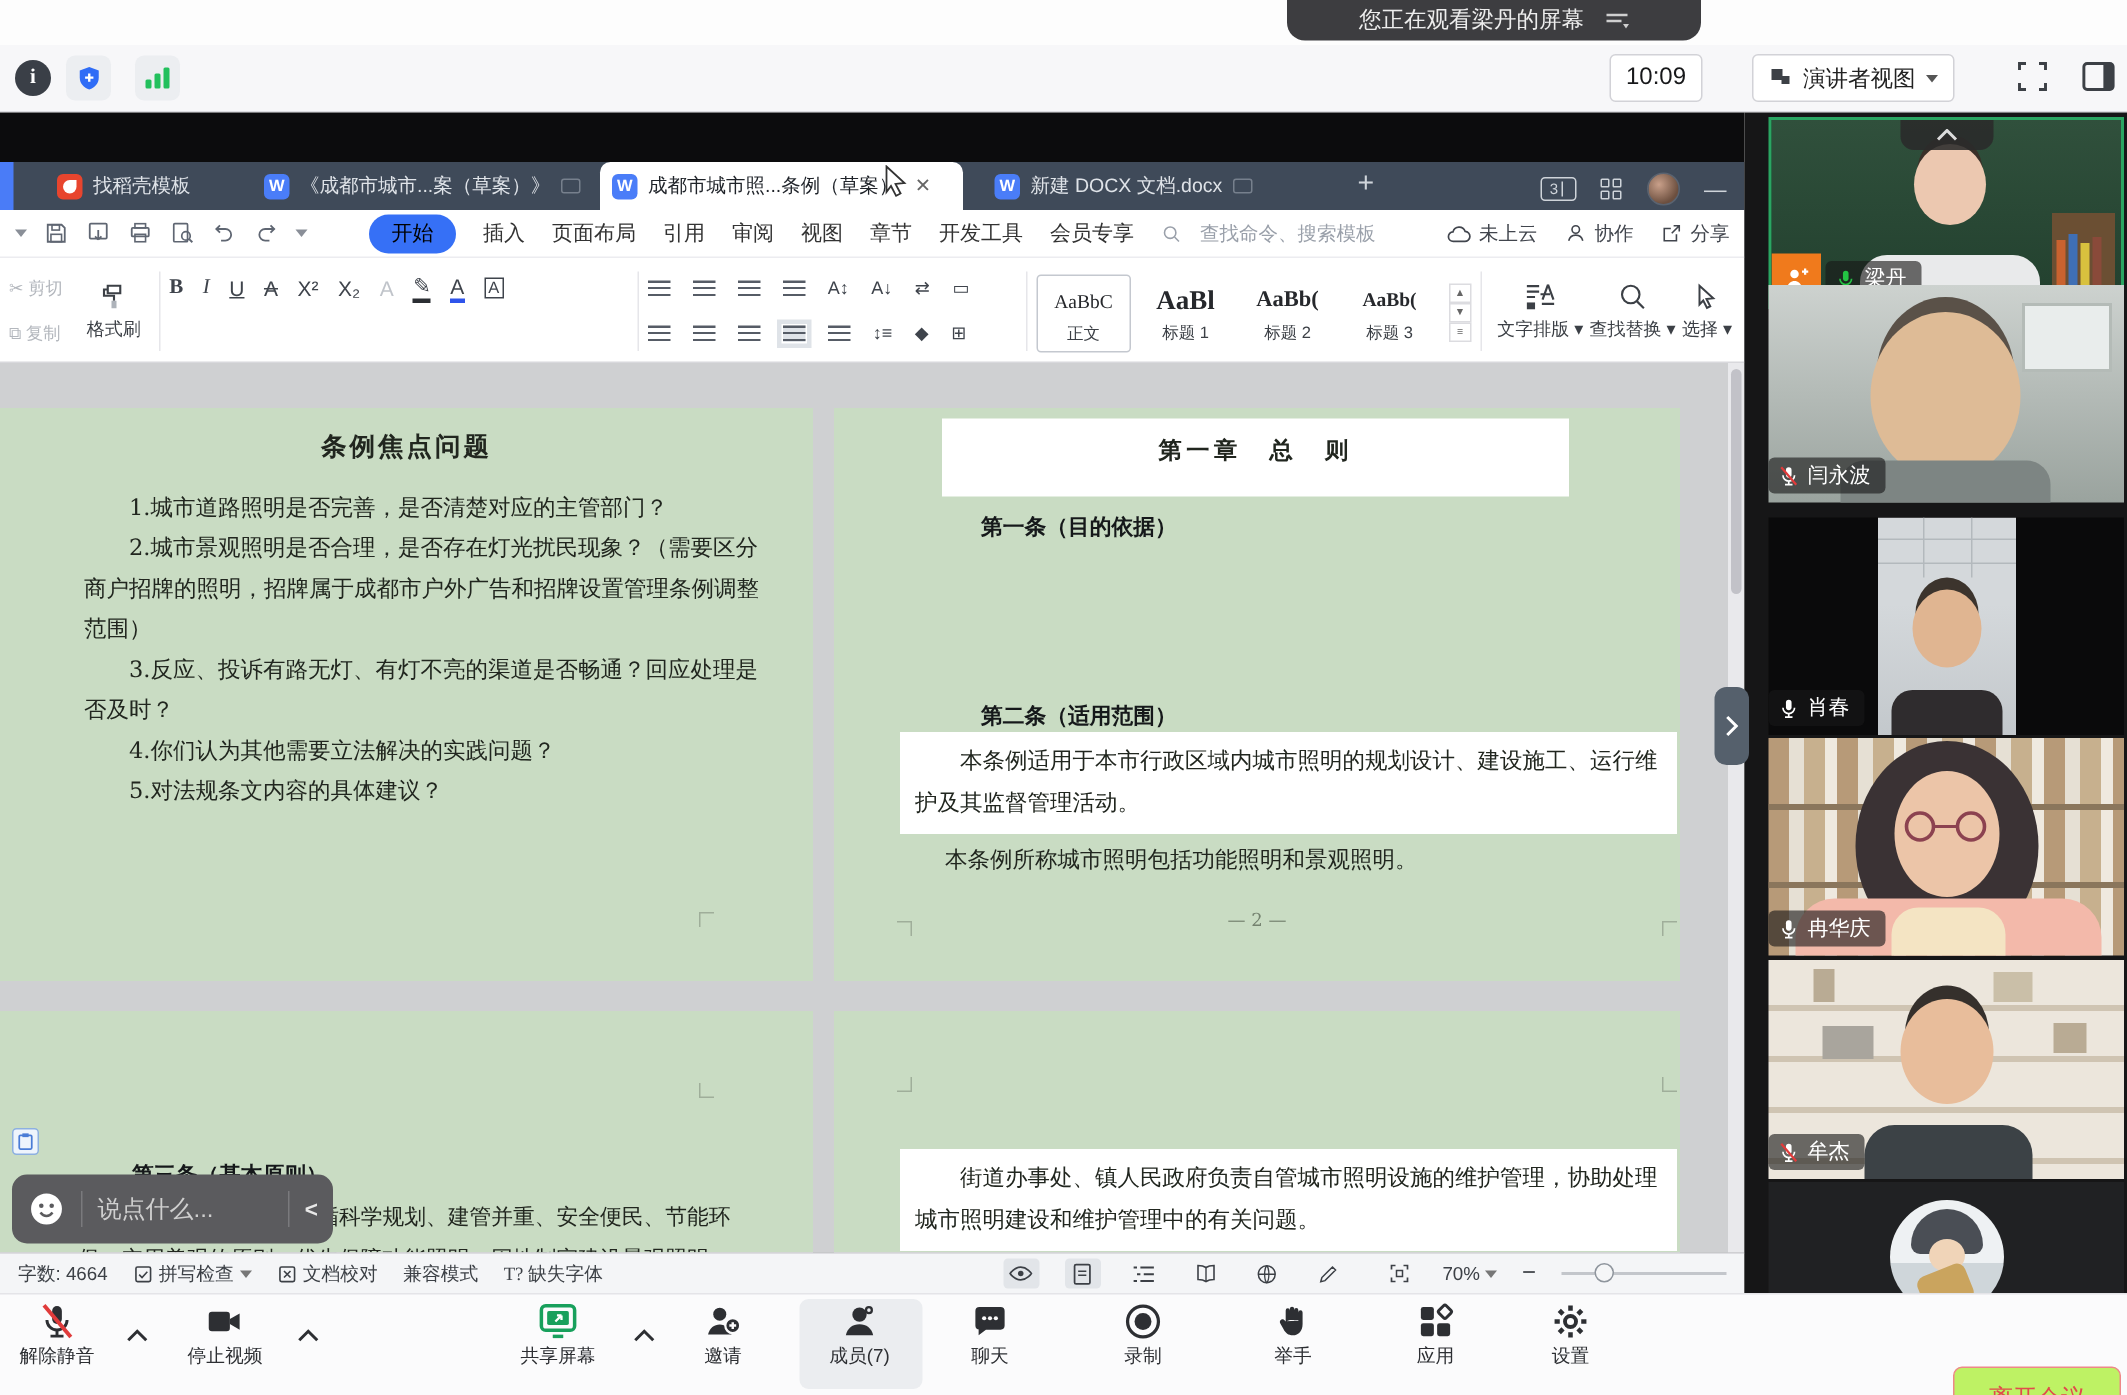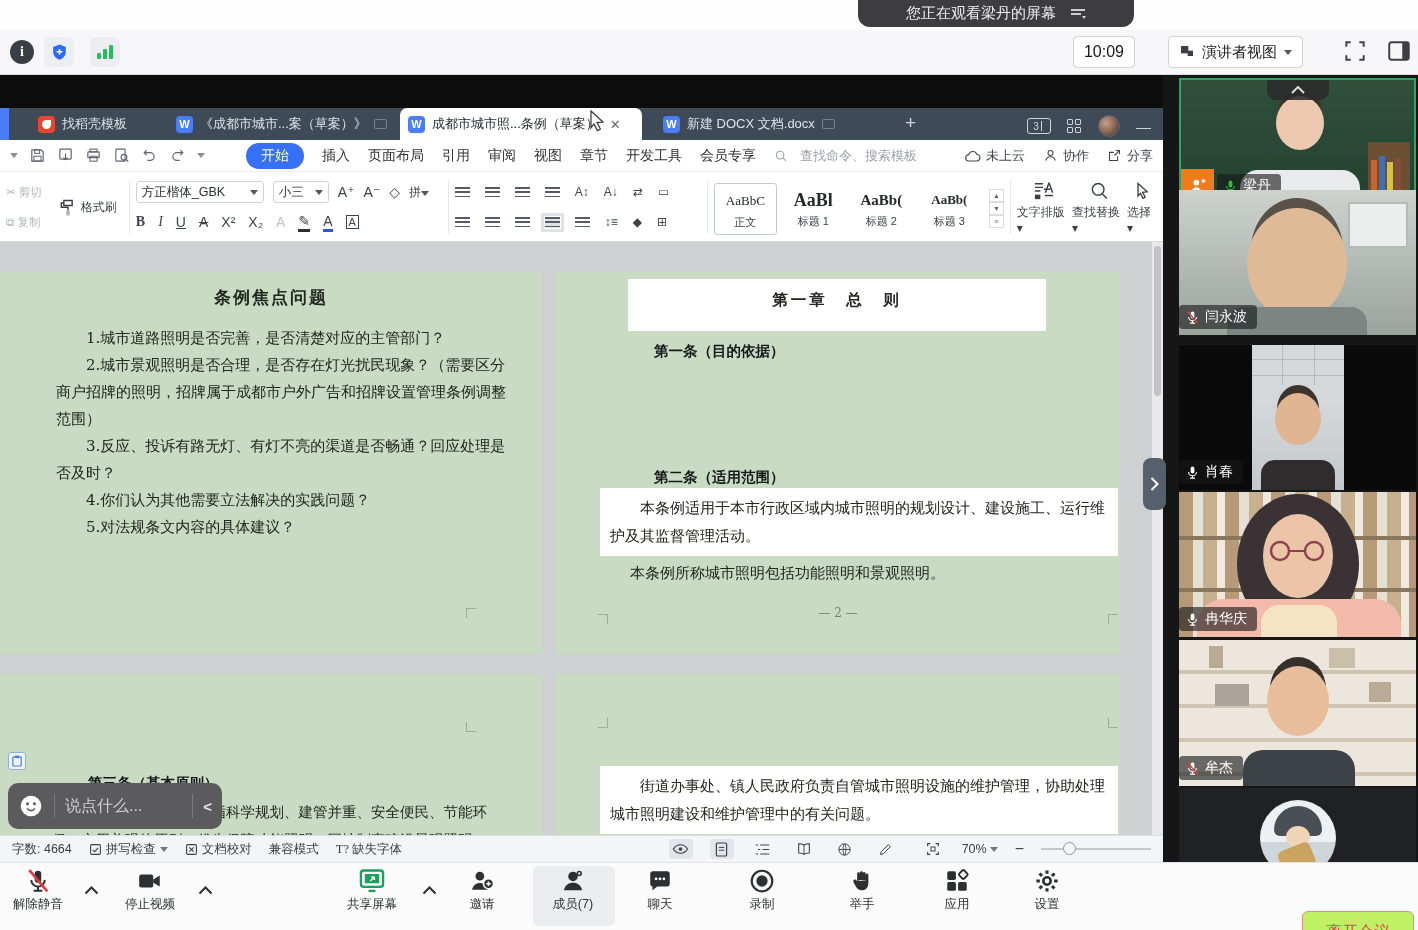--- a/index.html
+++ b/index.html
@@ -48,31 +48,31 @@
   .multi-ic b { display:block; width:4px; height:10px; border-left:1.4px solid #cfd4da; }
   .grid4 { width:15px; height:15px; display:grid; grid-template-columns:6px 6px; grid-template-rows:6px 6px; gap:2px; }
   .grid4 i { border:1.3px solid #cfd4da; border-radius:1px; }
   .tb-avatar { width:22px; height:22px; border-radius:50%; background:radial-gradient(circle at 35% 35%, #c9a08a, #6c4f3f 70%); border:1px solid #5a6370; }
 
   
   .wmenubar { left:0; top:65px; width:1163px; height:32px; background:#fff; border-bottom:1px solid #ececf0;
     display:flex; align-items:center; padding:0 10px; gap:18px; }
   .qicons { display:flex; align-items:center; gap:11px; color:#5f6672; width:218px; flex:none; }
   .menu-item { font-size:14px; color:#333; flex:none; }
-  .menu-pill { background:#3670f6; color:#fef9c3; border-radius:14px; padding:4px 15px; font-size:14px; flex:none; }
+  .menu-pill { background:#3670f6; color:#000000; border-radius:14px; padding:4px 15px; font-size:14px; flex:none; }
   .cmd-search { display:flex; align-items:center; gap:12px; color:#9aa0aa; font-size:13px; flex:1 1 auto; min-width:0; }
   .acct { display:flex; align-items:center; gap:5px; font-size:13px; color:#41454d; flex:none; }
 
   
   .wribbon { left:0; top:97px; width:1163px; height:70px; background:#fff; border-bottom:1px solid #d8d8dc;
     display:flex; align-items:stretch; padding:5px 4px 3px 6px; }
   .rdiv { width:1px; background:#e6e6ea; margin:4px 6px; flex:none; }
   .rgroup { flex:none; position:relative; }
   .clip-col { display:flex; flex-direction:column; justify-content:space-around; color:#b3b7bd; font-size:11.5px; gap:4px; padding:3px 4px 3px 0; }
-  .fmt-painter { display:flex; flex-direction:row; align-items:center; justify-content:center; gap:3px; font-size:12px; color:#3c4046; padding:0 6px; }
+  .fmt-painter { display:flex; flex-direction:column; align-items:center; justify-content:center; gap:3px; font-size:12px; color:#3c4046; padding:0 6px; }
   .frow { display:flex; align-items:center; gap:9px; height:30px; }
   .fbox { border:1px solid #d0d0d5; border-radius:3px; height:22px; display:flex; align-items:center; justify-content:space-between;
     font-size:12.5px; color:#2b2e33; padding:0 5px; }
   .fg { font-size:14px; color:#3f444c; }
   .bars-ic { width:15px; height:11px; background:repeating-linear-gradient(to bottom,#565c66 0 1.5px,transparent 1.5px 4.4px); }
   .bars-ic.sel { outline:3px solid #dfe3e8; outline-offset:1px; background-color:#dfe3e8; }
   .stylerow { display:flex; gap:5px; align-items:center; height:100%; padding-top:2px; }
   .stylecard { width:63px; height:52px; border-radius:3px; text-align:center; padding-top:5px; }
   .stylecard.sel { border:1px solid #c4c8cf; }
   .sc-prev { font-family:"Liberation Serif","DejaVu Serif",serif; color:#26282c; line-height:24px; height:26px; }
@@ -309,34 +309,20 @@
               <path d="M7 3h10v6H7z" fill="none" stroke="#3c4046" stroke-width="1.7"></path>
               <path d="M7 6H4v5h8v4" fill="none" stroke="#3c4046" stroke-width="1.7"></path>
               <rect x="10" y="15" width="4" height="6" fill="#aeb3ba"></rect>
             </svg>
           <span>格式刷</span>
         </div>
       </div>
       <div class="rdiv"></div>
 
       <div class="rgroup" style="width:306px;">
-        <div class="frow">
-          <span class="fbox" style="width:128px;">
-              <span>方正楷体_GBK</span>
-              <span class="caret"></span>
-            </span>
-          <span class="fbox" style="width:56px;">
-              <span>小三</span>
-              <span class="caret"></span>
-            </span>
-          <span class="fg">A⁺</span>
-          <span class="fg">A⁻</span>
-          <span class="fg">◇</span>
-          <span class="fg" style="font-size:12px;">拼<span class="caret" style="display:inline-block;"></span></span>
-        </div>
         <div class="frow" style="gap:13px;">
           <span class="fg" style="font-family:'Liberation Serif',serif; font-weight:700;">B</span>
           <span class="fg" style="font-family:'Liberation Serif',serif; font-style:italic;">I</span>
           <span class="fg" style="text-decoration:underline;">U</span>
           <span class="fg" style="text-decoration:line-through;">A</span>
           <span class="fg">X²</span>
           <span class="fg">X₂</span>
           <span class="fg" style="color:#c0c4ca;">A</span>
           <span class="fg" style="border-bottom:3px solid #2b2e33;">✎</span>
           <span class="fg" style="border-bottom:3px solid #2f54eb;">A</span>

